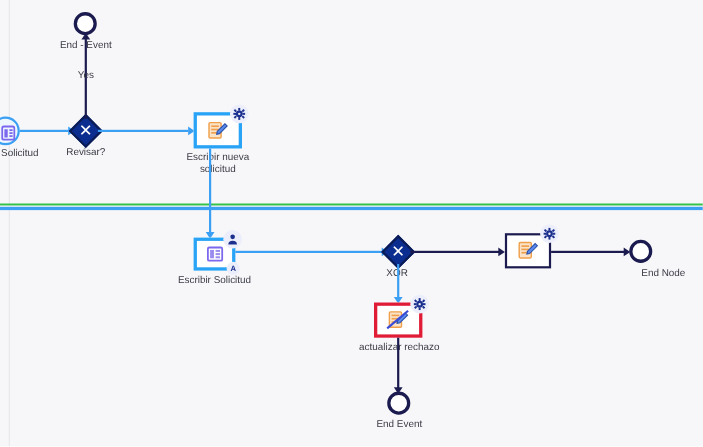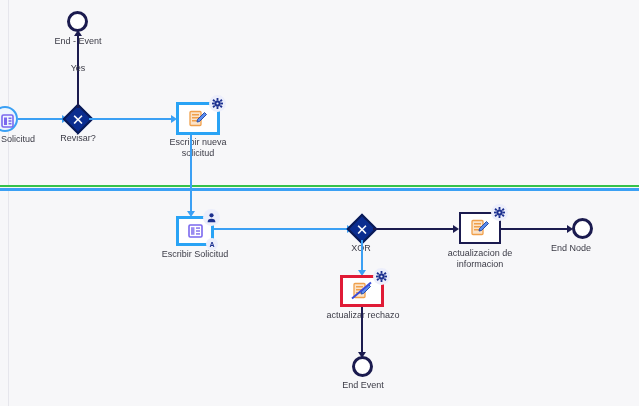--- a/index.html
+++ b/index.html
@@ -174,28 +174,26 @@
           <rect x="0" y="4.6" width="2.6" height="1.8"></rect>
             <rect x="8.4" y="4.6" width="2.6" height="1.8"></rect>
           <rect x="1" y="1.4" width="1.8" height="2.4" transform="rotate(-45 1.9 2.6)"></rect>
           <rect x="8.2" y="7.2" width="1.8" height="2.4" transform="rotate(-45 9.1 8.4)"></rect>
           <rect x="8.2" y="1.4" width="1.8" height="2.4" transform="rotate(45 9.1 2.6)"></rect>
           <rect x="1" y="7.2" width="1.8" height="2.4" transform="rotate(45 1.9 8.4)"></rect>
         </g>
       </svg>
     </div>
   </div>
-  <div class="lbl w" style="left:432px;top:248px;width:96px;">actualizacion de
-informacion</div>
 
   <div class="edge h navy" style="left:501px;top:228px;width:68px;"></div>
   <div class="arrow right navy" style="left:567px;top:225px;"></div>
 
   <div class="ev end" style="left:572px;top:218px;width:21px;height:21px;"></div>
-  <div class="lbl" style="left:540px;top:243px;width:62px;text-align:center;">End Node</div>
+  <div class="lbl" style="left:572px;top:243px;width:62px;text-align:center;">End Node</div>
 
   <div class="edge v lblue" style="left:361px;top:240px;height:32px;"></div>
   <div class="arrow down lblue" style="left:358px;top:270px;"></div>
 
   <div class="task red" style="left:340px;top:275px;width:44px;height:32px;">
     <svg width="26" height="22" viewBox="0 0 26 22">
       <rect x="5" y="3.5" width="11" height="14" rx="1" fill="#fbe3c9" stroke="#f0a04b" stroke-width="1.3"></rect>
       <rect x="7" y="6" width="7" height="1.5" fill="#f0a04b"></rect>
       <rect x="7" y="9" width="7" height="1.5" fill="#f0a04b"></rect>
       <rect x="7" y="12" width="7" height="1.5" fill="#f0a04b"></rect>

